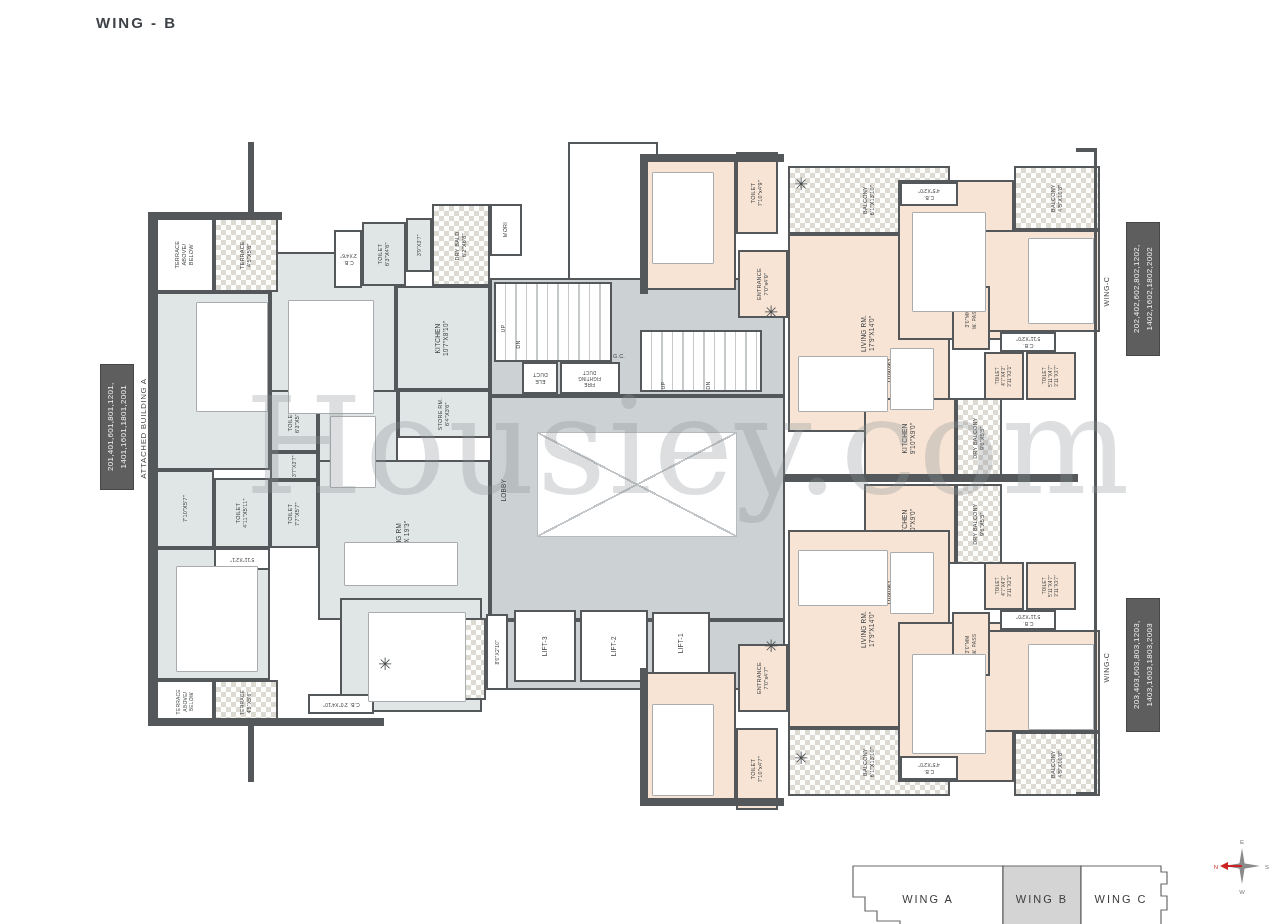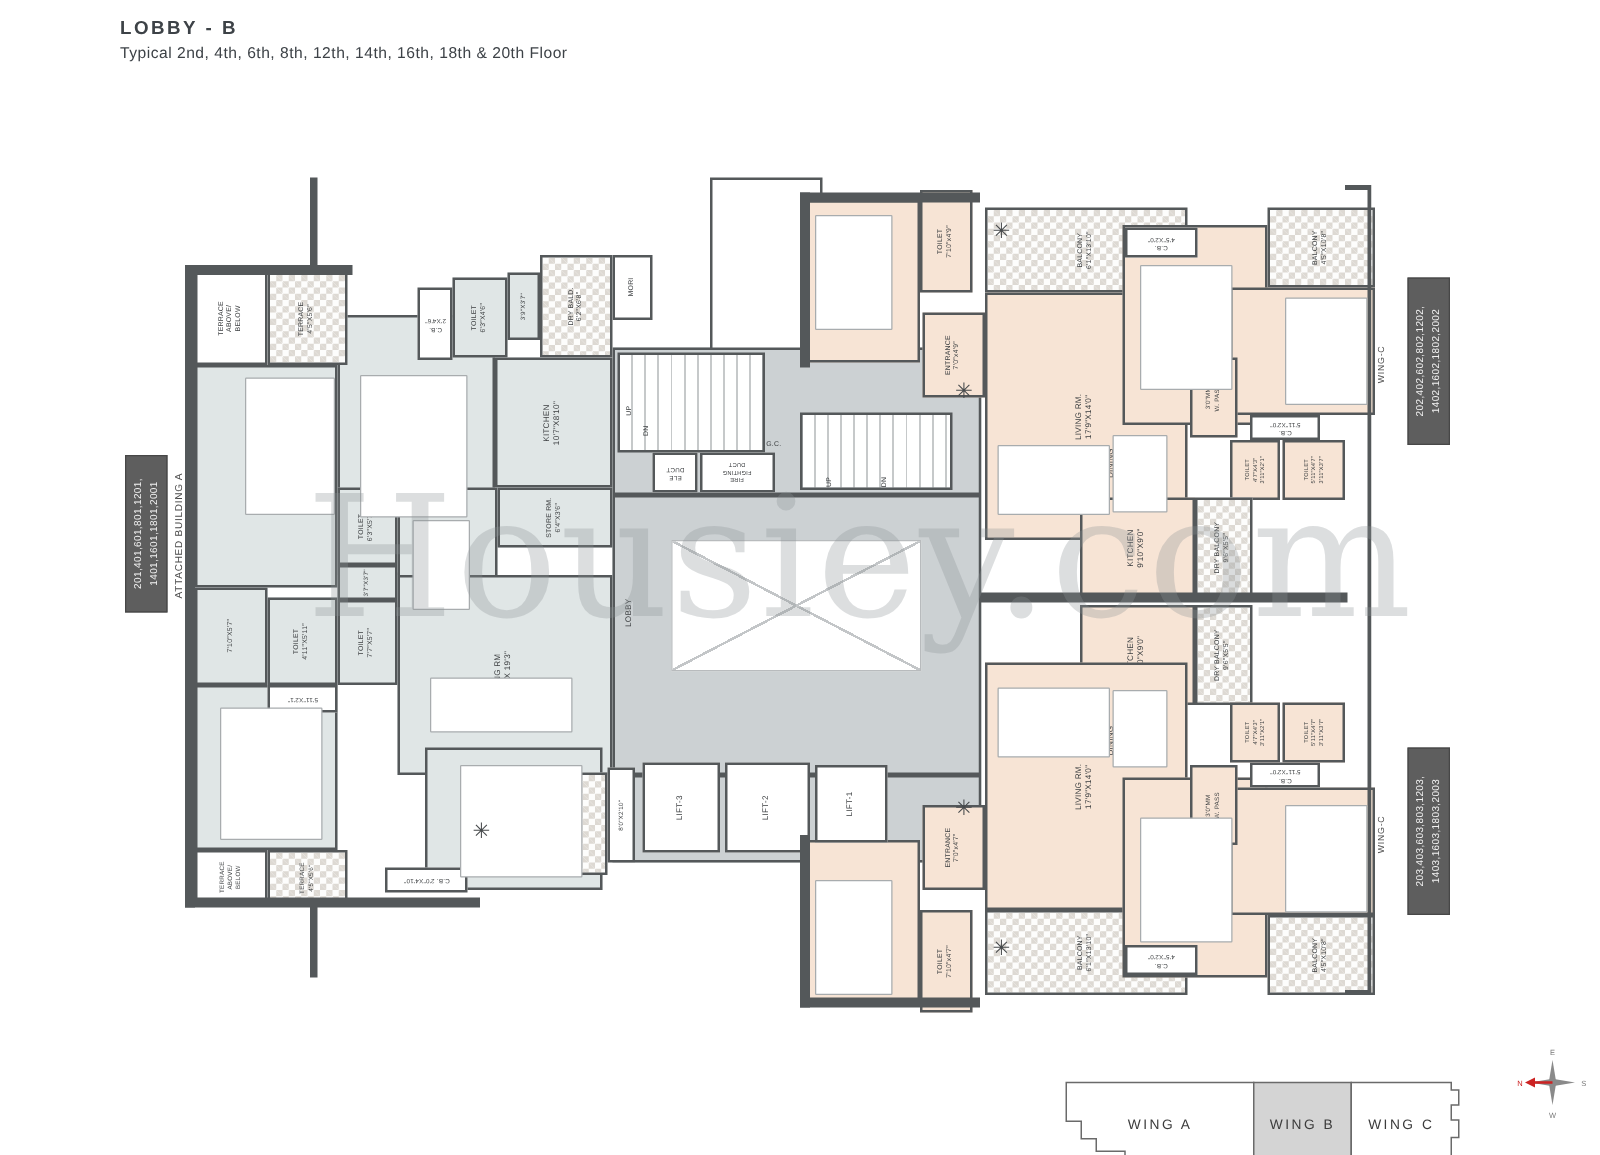--- a/index.html
+++ b/index.html
@@ -28,22 +28,21 @@
   .sidetext{position:absolute;display:flex;align-items:center;justify-content:center}
   .sidetext span{transform:rotate(-90deg);white-space:nowrap;font-size:8px;color:#4a4a4a;letter-spacing:0.6px}
   .watermark{position:absolute;left:245px;top:368px;font-family:"DejaVu Serif",serif;font-size:135px;color:rgba(138,145,150,0.30);letter-spacing:2px;z-index:40;pointer-events:none}
   .keyplan{position:absolute;left:845px;top:864px}
   .compass{position:absolute;left:1212px;top:836px}
 </style>
 </head>
 <body>
 
 <div class="hdr">
-  <h1>LOBBY - B</h1>
-  <p>Typical 2nd, 4th, 6th, 8th, 12th, 14th, 16th, 18th &amp; 20th Floor</p>
+  <h1>WING - B</h1>
 </div>
 
 <div id="plan">
     <div class="room core" style="left: 490px; top: 278px; width: 295px; height: 118px;"></div>
     <div class="room core" style="left: 490px; top: 396px; width: 295px; height: 224px;"></div>
     <div class="room core" style="left: 490px; top: 620px; width: 295px; height: 70px;"></div>
     <div class="room aptL" style="left: 156px; top: 292px; width: 114px; height: 178px;">
       <span class="rlabel" style="font-size: 6.5px; transform: rotate(-90deg);">KIDS RM.01
 14'0"X12'0"</span>
     </div>

